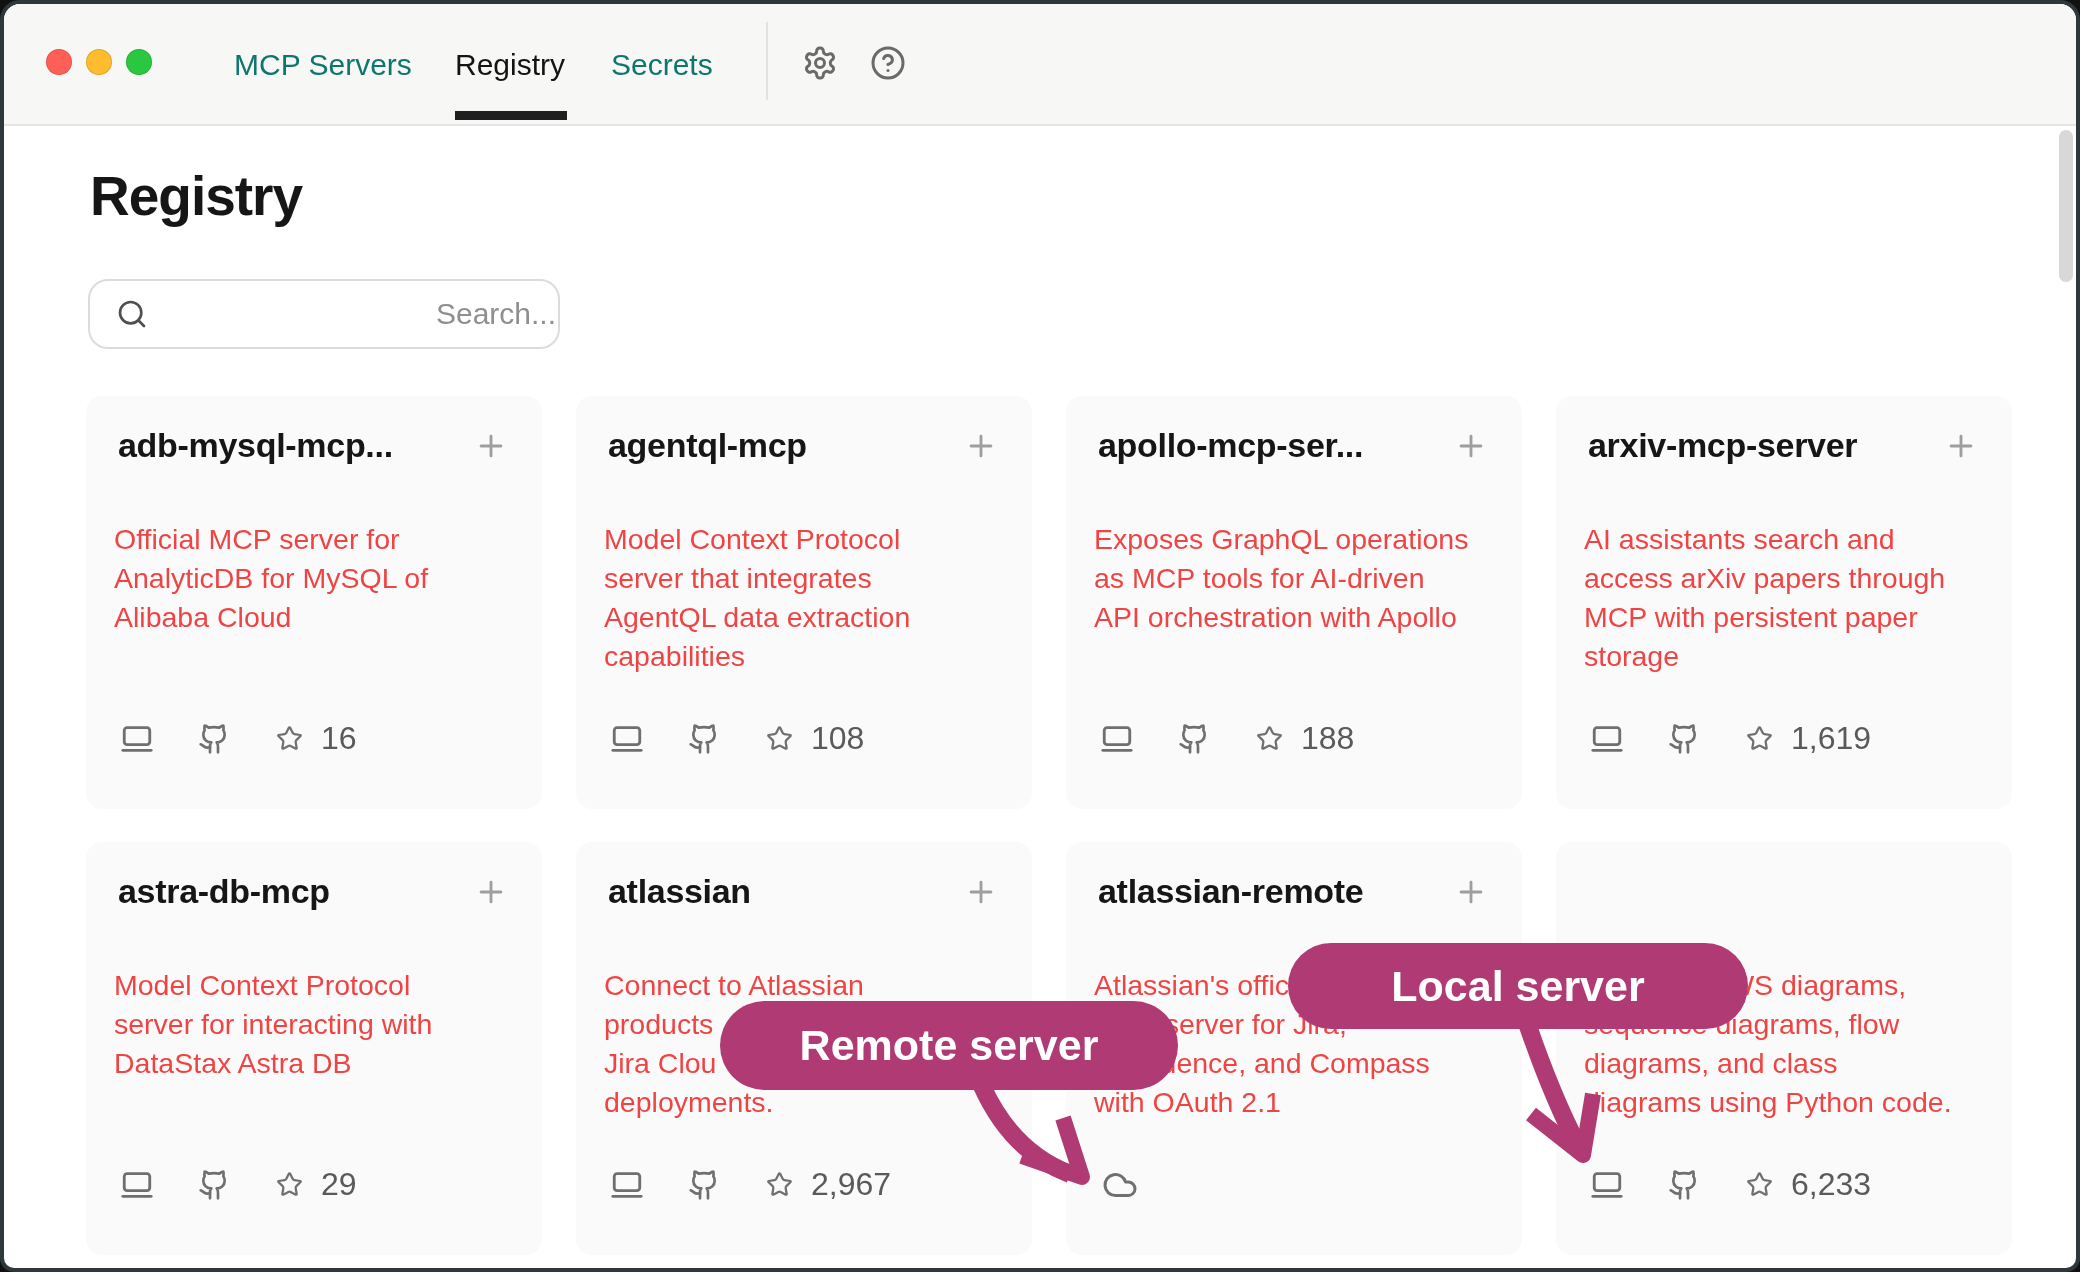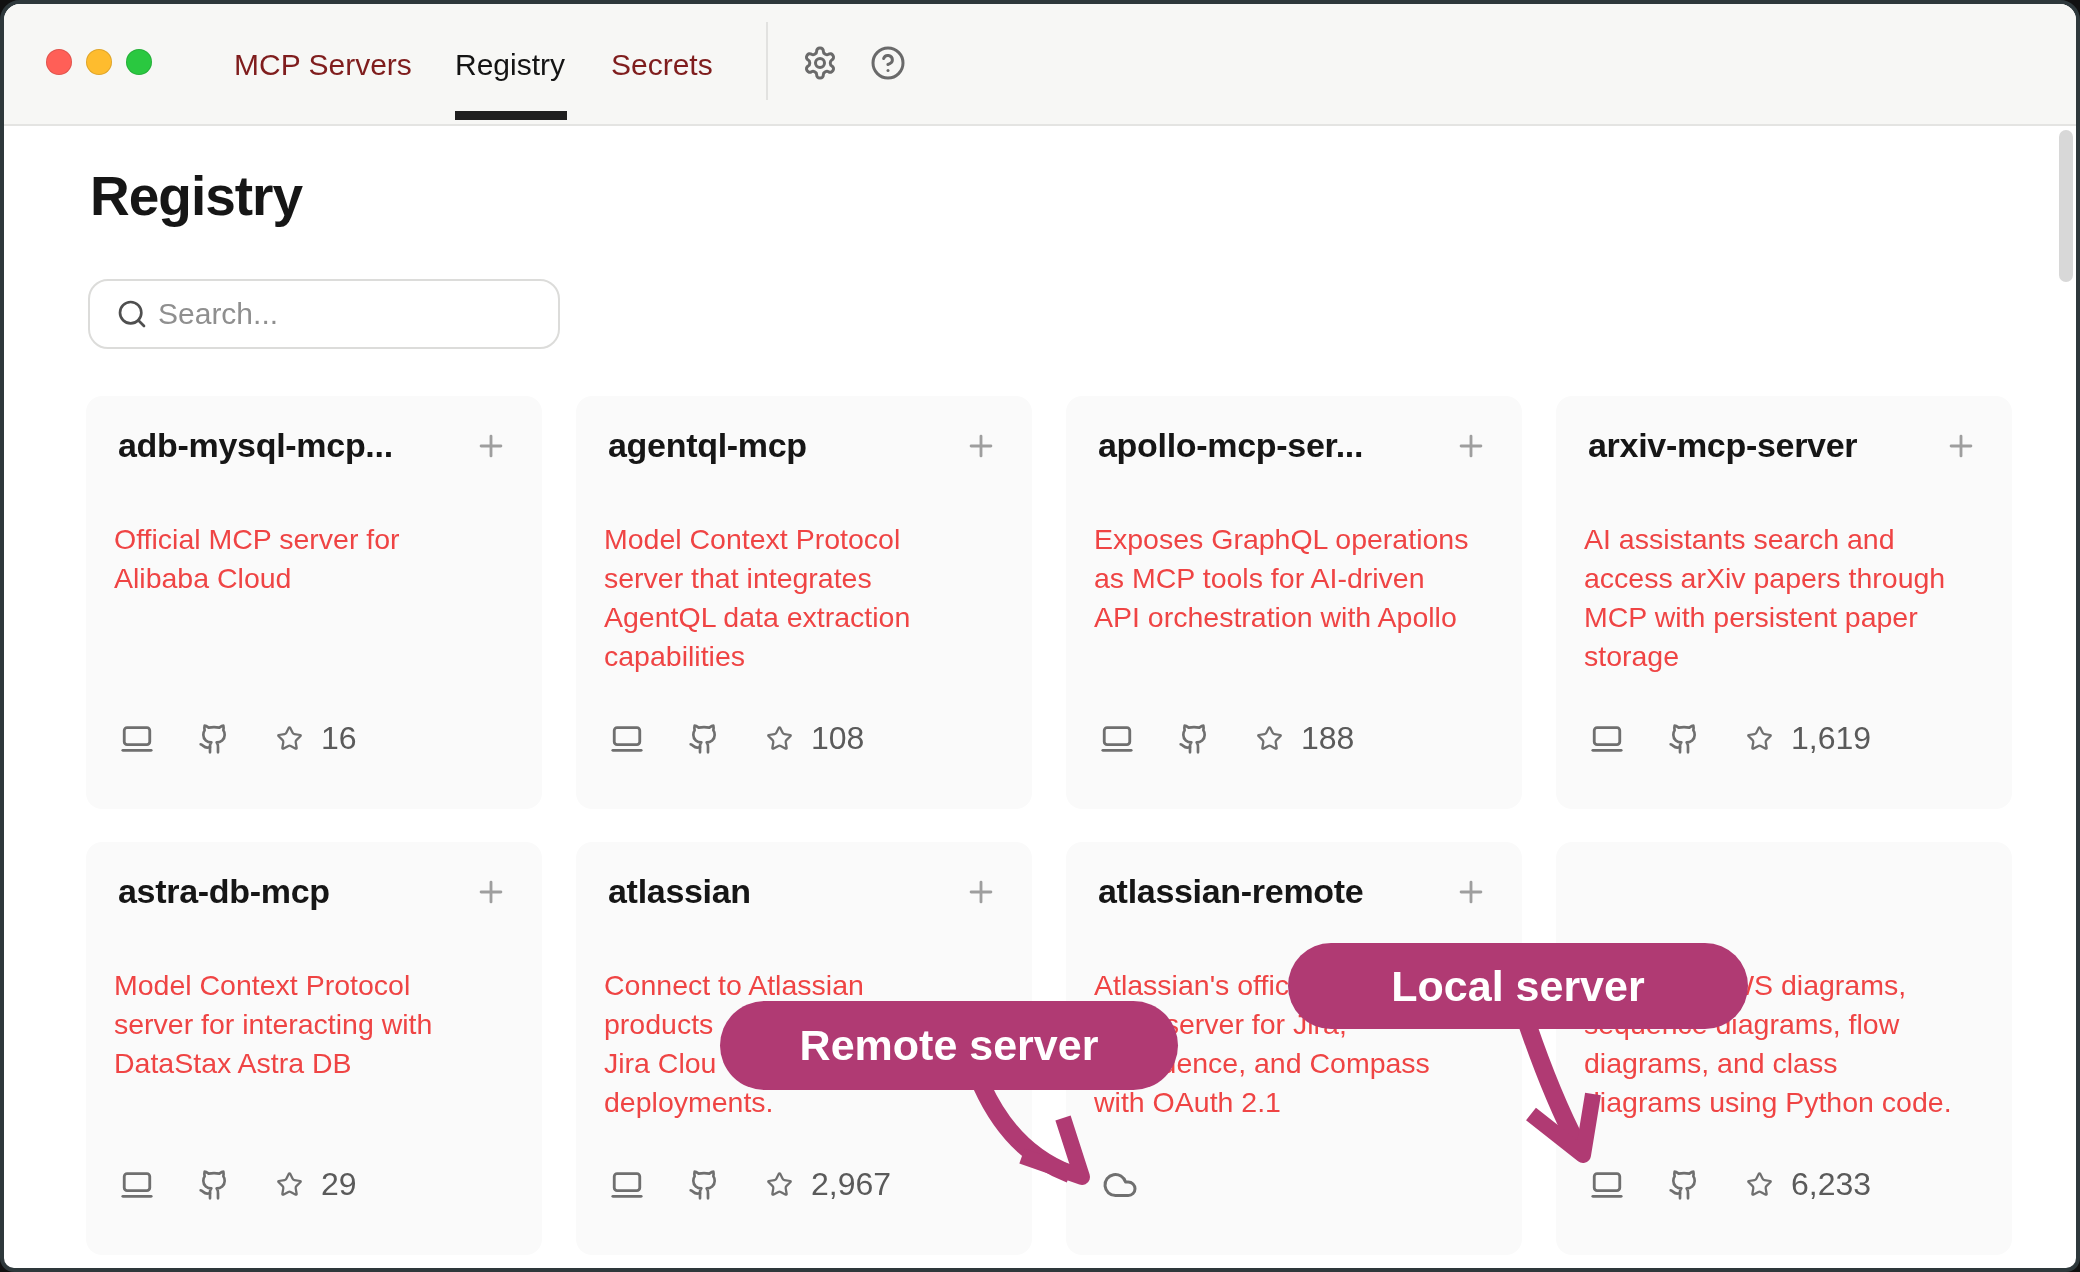--- a/index.html
+++ b/index.html
@@ -5,36 +5,36 @@
   html,body{margin:0;padding:0;width:2080px;height:1272px;background:#111;font-family:"Liberation Sans",sans-serif;}
   .stage{position:relative;width:2080px;height:1272px;}
   .window{position:absolute;inset:0;background:#ffffff;border:4px solid #2e383b;border-radius:20px 20px 14px 14px;overflow:hidden;box-sizing:border-box;}
 
   
   .topbar{position:absolute;left:0;top:0;width:2072px;height:120px;background:#f7f7f5;border-bottom:2px solid #e4e4e2;}
   .light{position:absolute;top:45px;width:26px;height:26px;border-radius:50%;box-shadow:inset 0 0 0 1px rgba(0,0,0,.12);}
   .light.red{left:42px;background:#ff5f57;}
   .light.yellow{left:82px;background:#febc2e;}
   .light.green{left:122px;background:#2ac840;}
-  .tab{position:absolute;top:44px;font-size:30px;color:#7f1d1d;cursor:default;}
+  .tab{position:absolute;top:44px;font-size:30px;color:#0f766e;cursor:default;}
   .tab.mcp{left:230px;}
   .tab.registry{left:451px;color:#141414;font-weight:500;}
   .tab.secrets{left:607px;}
   .tab-underline{position:absolute;left:451px;top:107px;width:112px;height:9px;background:#1f1f1f;}
   .topbar-divider{position:absolute;left:762px;top:18px;width:2px;height:78px;background:#e2e2e0;}
   .top-icon{position:absolute;top:41px;width:36px;height:36px;color:#6a6a6a;}
   .top-icon.gear{left:798px;}
   .top-icon.help{left:866px;}
   svg.ic{display:block;width:100%;height:100%;fill:none;stroke:currentColor;stroke-width:2;stroke-linecap:round;stroke-linejoin:round;}
 
   
   .heading{position:absolute;left:86px;top:160px;font-size:55px;font-weight:700;color:#161616;letter-spacing:-1px;}
   .searchbox{position:absolute;left:84px;top:275px;width:472px;height:70px;background:#fff;border:2px solid #dcdcda;border-radius:20px;box-sizing:border-box;display:flex;align-items:center;}
   .searchbox .sicon{width:32px;height:32px;margin-left:26px;color:#4f4f4f;flex:none;}
-  .searchbox input{flex:1;border:none;outline:none;background:transparent;margin-left:8px;font-size:30px;color:#701a75;font-family:"Liberation Sans",sans-serif;}
+  .searchbox input{flex:1;border:none;outline:none;background:transparent;margin-left:8px;font-size:30px;color:#701a75;font-family:"Liberation Sans",sans-serif;text-align:right;}
   .searchbox input::placeholder{color:#8f8f8f;}
 
   
   .grid{position:absolute;left:82px;top:392px;width:1926px;height:860px;}
   .card{position:absolute;width:456px;height:413px;background:#fafafa;border-radius:16px;}
   .card.c0{left:0;top:0;} .card.c1{left:490px;top:0;} .card.c2{left:980px;top:0;} .card.c3{left:1470px;top:0;}
   .card.c4{left:0;top:446px;} .card.c5{left:490px;top:446px;} .card.c6{left:980px;top:446px;} .card.c7{left:1470px;top:446px;}
   .title-row{position:absolute;left:32px;right:34px;top:30px;display:flex;justify-content:space-between;align-items:center;}
   .stitle{font-size:34px;font-weight:700;color:#161616;white-space:nowrap;overflow:hidden;letter-spacing:-0.3px;}
   .plus{width:34px;height:34px;color:#9e9e9e;flex:none;cursor:pointer;}
@@ -104,20 +104,21 @@
         <div class="title-row">
             <span class="stitle">adb-mysql-mcp...</span>
           <span class="plus">
               <svg class="ic" viewBox="0 0 24 24">
                 <path d="M12 5v14M5 12h14"></path>
               </svg>
             </span>
           </div>
         <div class="desc">
           <div>Official MCP server for</div>
+            <div>AnalyticDB for MySQL of</div>
             <div>Alibaba Cloud</div>
             <div></div>
         </div>
         <div class="cfooter">
           <span class="fi laptop">
               <svg class="ic" viewBox="0 0 24 24">
                 <rect width="18" height="12" x="3" y="4" rx="2"></rect>
                 <path d="M2 20h20"></path>
               </svg>
             </span>

